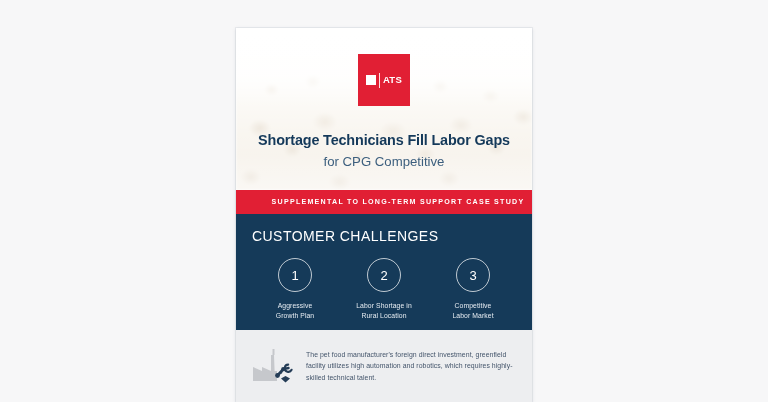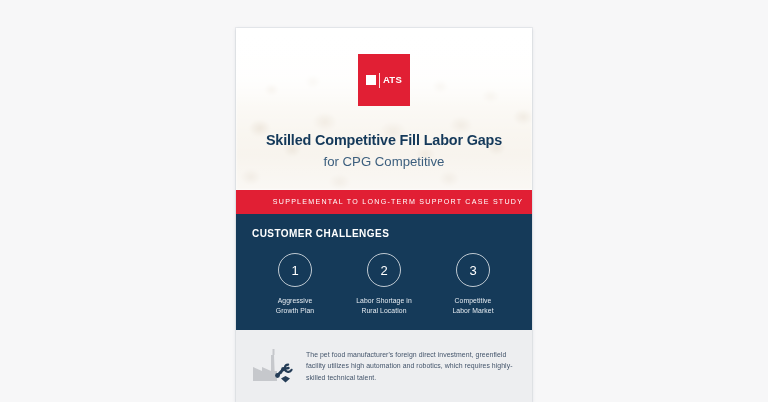--- a/index.html
+++ b/index.html
@@ -140,38 +140,38 @@
     flex: none;
     height: 24px;
     background: #e11f34;
     display: flex;
     align-items: center;
     justify-content: center;
   }
   .red-banner-text {
     color: #ffffff;
     font-size: 7.1px;
-    font-weight: 400;
+    font-weight: 700;
     letter-spacing: 1.25px;
     white-space: nowrap;
     padding-left: 28px;
   }
 
   
   .navy-block {
     flex: none;
     height: 116px;
     background: #153a59;
     padding: 14px 16px 0 16px;
     box-sizing: border-box;
   }
   .section-heading {
     color: #ffffff;
-    font-size: 10px;
-    font-weight: 700;
+    font-size: 14px;
+    font-weight: 400;
     letter-spacing: 0.45px;
     margin: 0 0 14px 0;
   }
   .challenge-row {
     display: flex;
     justify-content: space-between;
     padding: 0 6px;
   }
   .challenge {
     width: 74px;
@@ -238,21 +238,21 @@
       <div class="hero-photo"></div>
       <div class="hero-wash"></div>
 
       <div class="logo-box">
         <span class="logo-mark"></span>
         <span class="logo-bar"></span>
         <span class="logo-text">ATS</span>
       </div>
 
       <div class="hero-titles">
-        <h1 class="doc-title">Skilled Competitive Fill Labor Gaps</h1>
+        <h1 class="doc-title">Shortage Technicians Fill Labor Gaps</h1>
         <p class="doc-subtitle">for CPG Competitive</p>
       </div>
     </div>
 
     <div class="red-banner">
       <span class="red-banner-text">SUPPLEMENTAL TO LONG-TERM SUPPORT CASE STUDY</span>
     </div>
 
     <div class="navy-block">
       <h2 class="section-heading">CUSTOMER CHALLENGES</h2>

